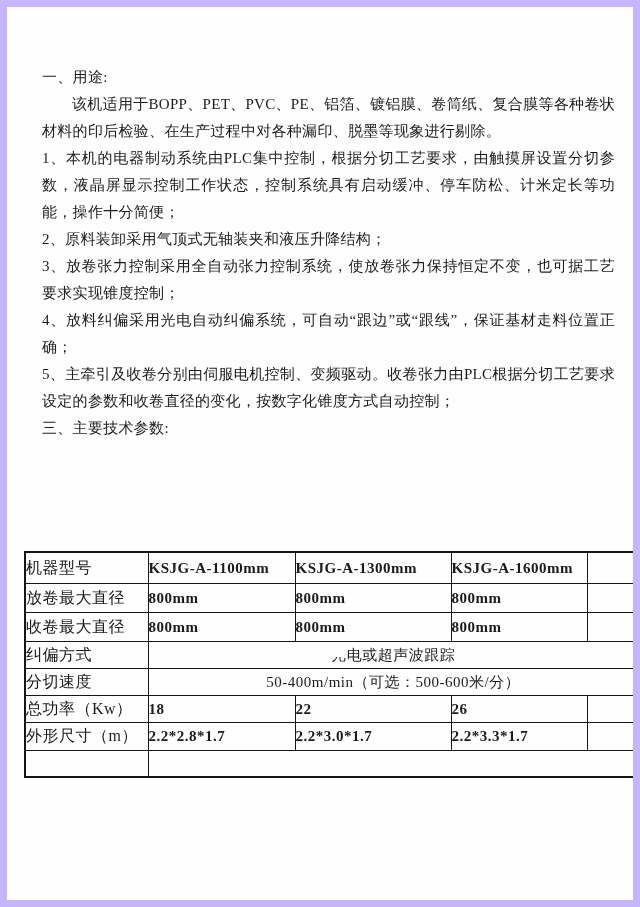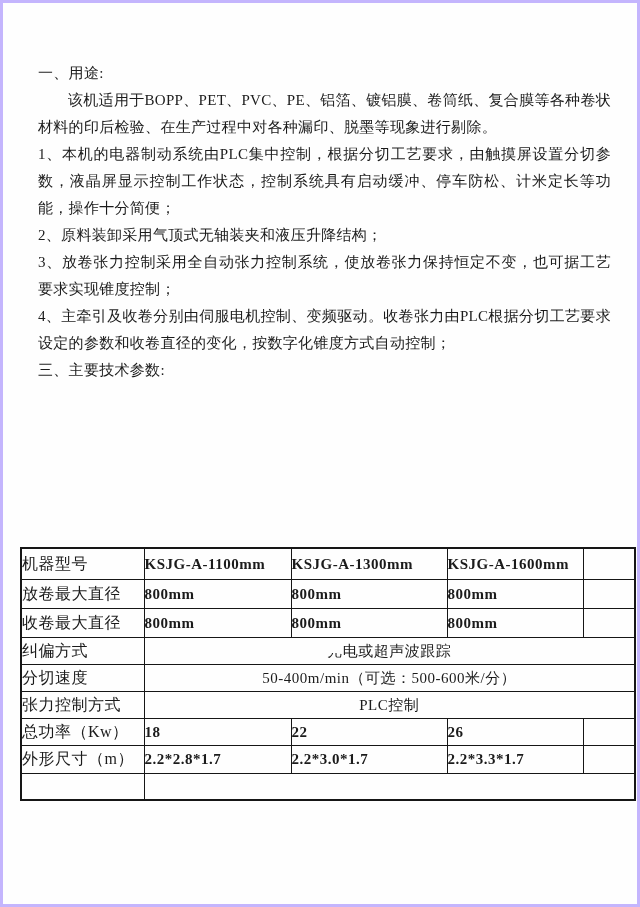--- a/index.html
+++ b/index.html
@@ -2,21 +2,21 @@
 <html><head>
 <meta charset="utf-8">
 <style>
   html, body { margin: 0; padding: 0; background: #888; }
   .page {
     position: relative;
     width: 640px;
     height: 907px;
     margin: 0 auto;
     background: #fefefe;
-    border: 3px solid #c4b5fd;
+    border: 7px solid #c4b5fd;
     box-sizing: border-box;
     font-family: "Liberation Serif", "DejaVu Serif", serif;
     color: #1b1b1b;
     overflow: hidden;
   }
   .doc-text {
     position: absolute;
     left: 35px;
     top: 57px;
     width: 573px;
@@ -82,21 +82,22 @@
 <body>
 
 <div class="page">
 
   <div class="doc-text">
     <p>一、用途:</p>
     <p class="indent">该机适用于BOPP、PET、PVC、PE、铝箔、镀铝膜、卷筒纸、复合膜等各种卷状材料的印后检验、在生产过程中对各种漏印、脱墨等现象进行剔除。</p>
     <p>1、本机的电器制动系统由PLC集中控制，根据分切工艺要求，由触摸屏设置分切参数，液晶屏显示控制工作状态，控制系统具有启动缓冲、停车防松、计米定长等功能，操作十分简便；</p>
     <p>2、原料装卸采用气顶式无轴装夹和液压升降结构；</p>
     <p>3、放卷张力控制采用全自动张力控制系统，使放卷张力保持恒定不变，也可据工艺要求实现锥度控制；</p>
-    <p>4、主牵引及收卷分别由伺服电机控制、变频驱动。收卷张力由PLC根据分切工艺要求设定的参数和收卷直径的变化，按数字化锥度方式自动控制；</p>
+    <p>4、放料纠偏采用光电自动纠偏系统，可自动“跟边”或“跟线”，保证基材走料位置正确；</p>
+    <p>5、主牵引及收卷分别由伺服电机控制、变频驱动。收卷张力由PLC根据分切工艺要求设定的参数和收卷直径的变化，按数字化锥度方式自动控制；</p>
     <p>三、主要技术参数:</p>
   </div>
 
   <table class="specs">
     <colgroup>
       <col style="width:123px">
       <col style="width:147px">
       <col style="width:156px">
       <col style="width:136px">
       <col style="width:52px">
@@ -124,24 +125,20 @@
         <td class="val"></td>
       </tr>
       <tr class="r5">
         <td class="lbl">纠偏方式</td>
         <td class="merged" colspan="4"><span class="partial-glyph">光</span><span>电或超声波跟踪</span></td>
       </tr>
       <tr class="r6">
         <td class="lbl">分切速度</td>
         <td class="merged" colspan="4">50-400m/min（可选：500-600米/分）</td>
       </tr>
-      <tr class="r7">
-        <td class="lbl">张力控制方式</td>
-        <td class="merged" colspan="4">PLC控制</td>
-      </tr>
       <tr class="r8">
         <td class="lbl">总功率（Kw）</td>
         <td class="val">18</td>
         <td class="val">22</td>
         <td class="val">26</td>
         <td class="val"></td>
       </tr>
       <tr class="r10">
         <td class="lbl">外形尺寸（m）</td>
         <td class="val">2.2*2.8*1.7</td>

